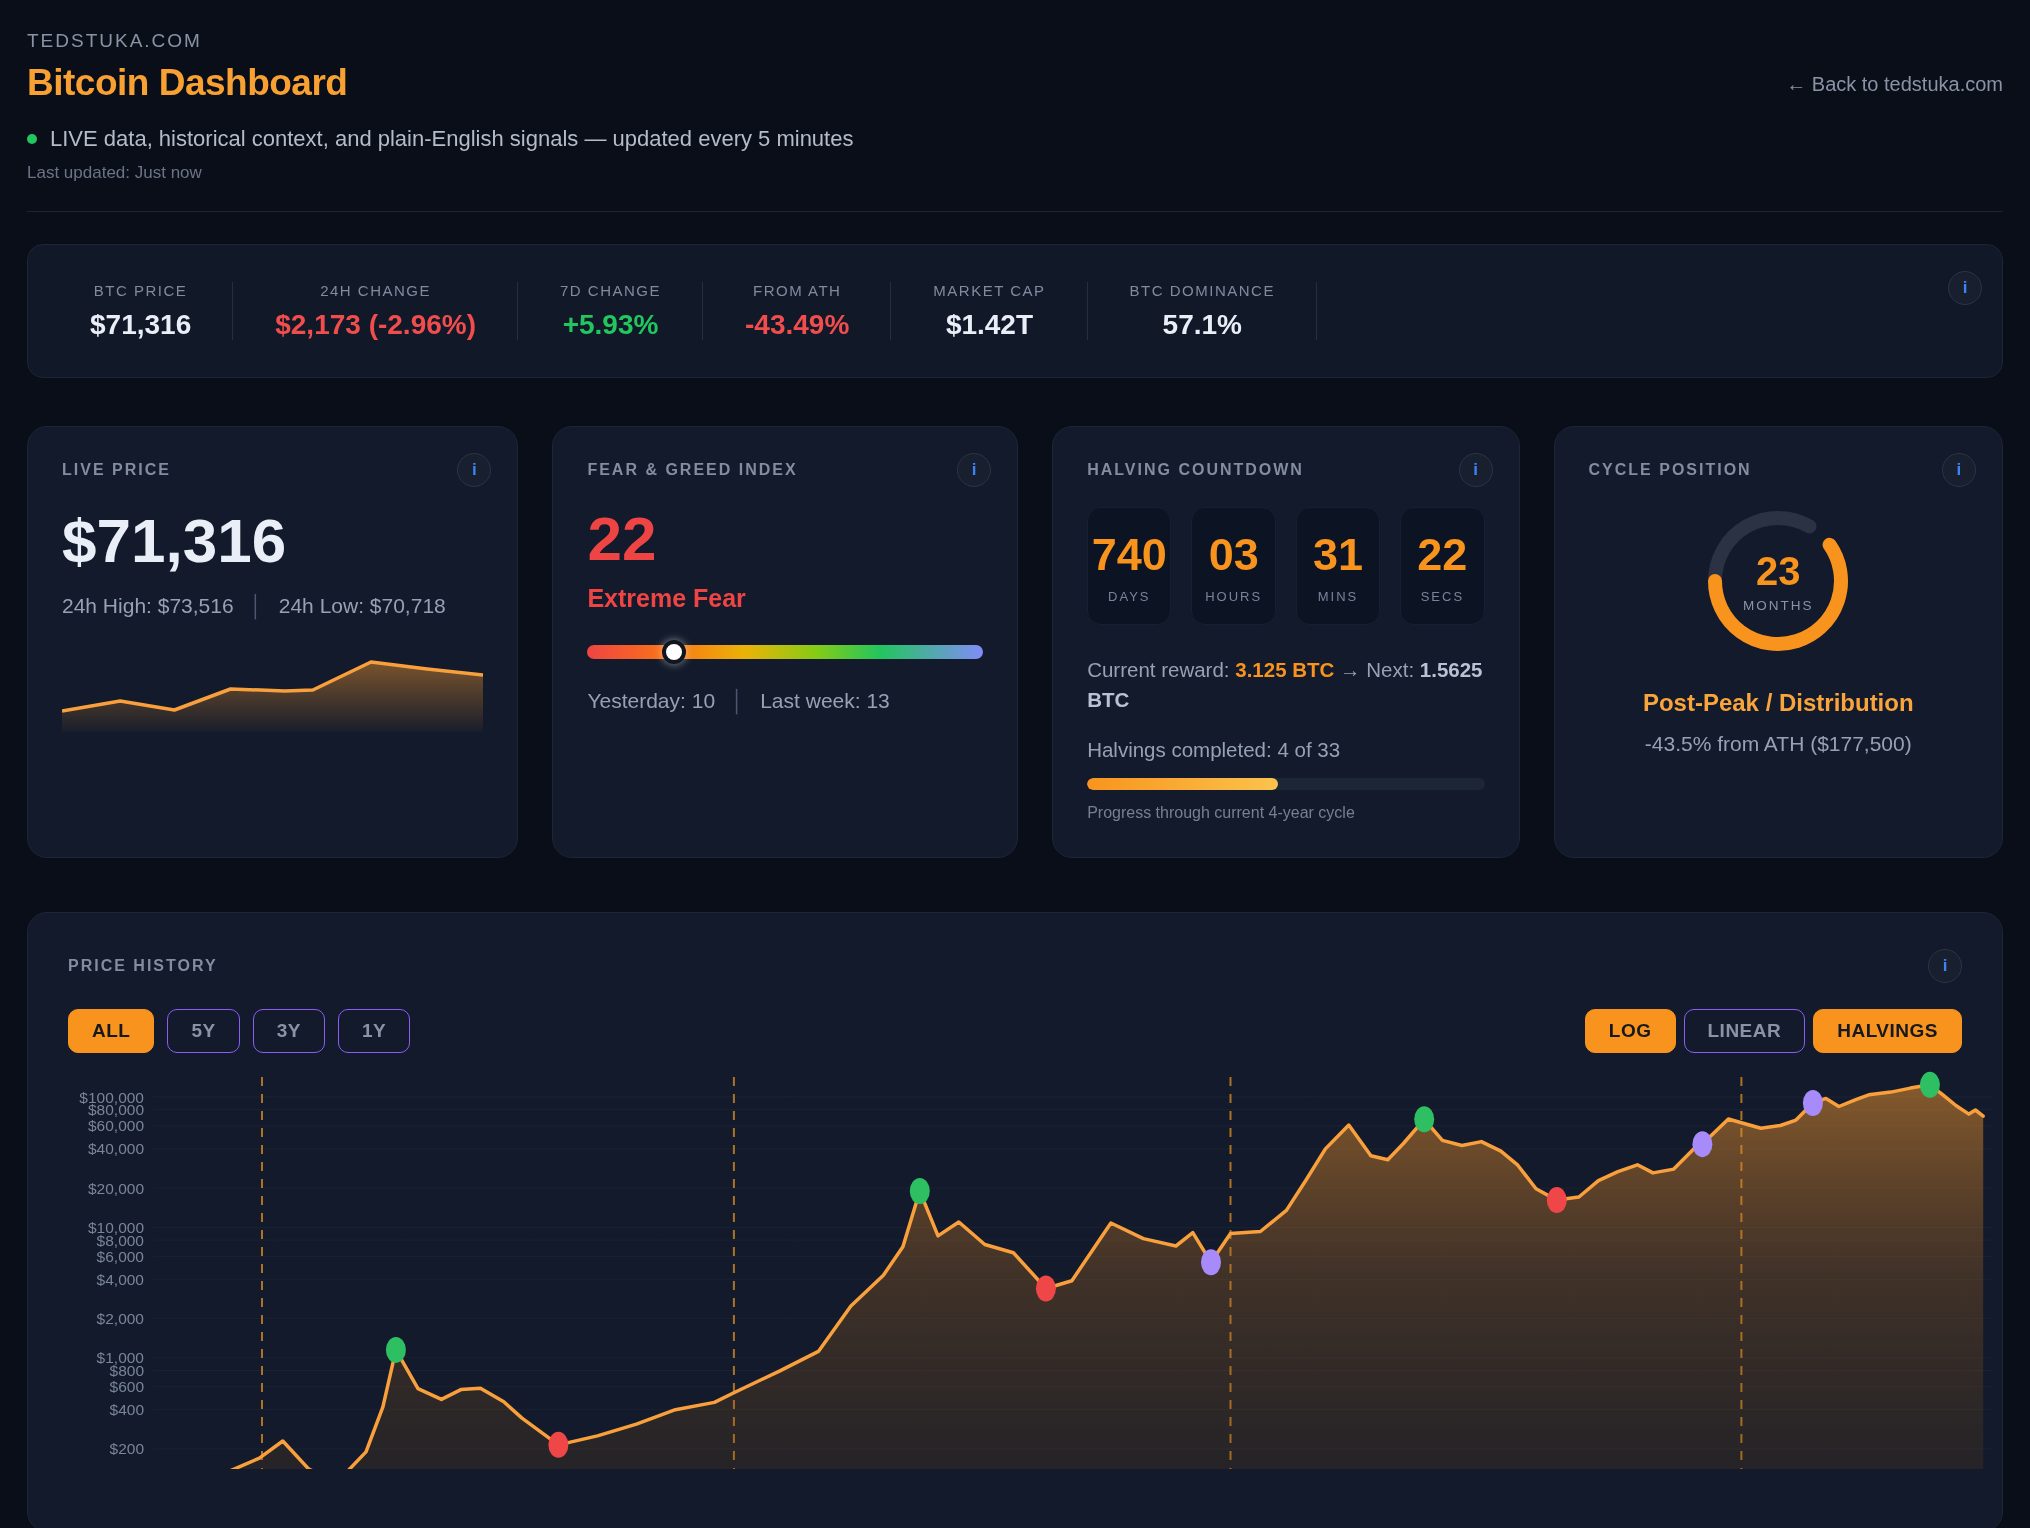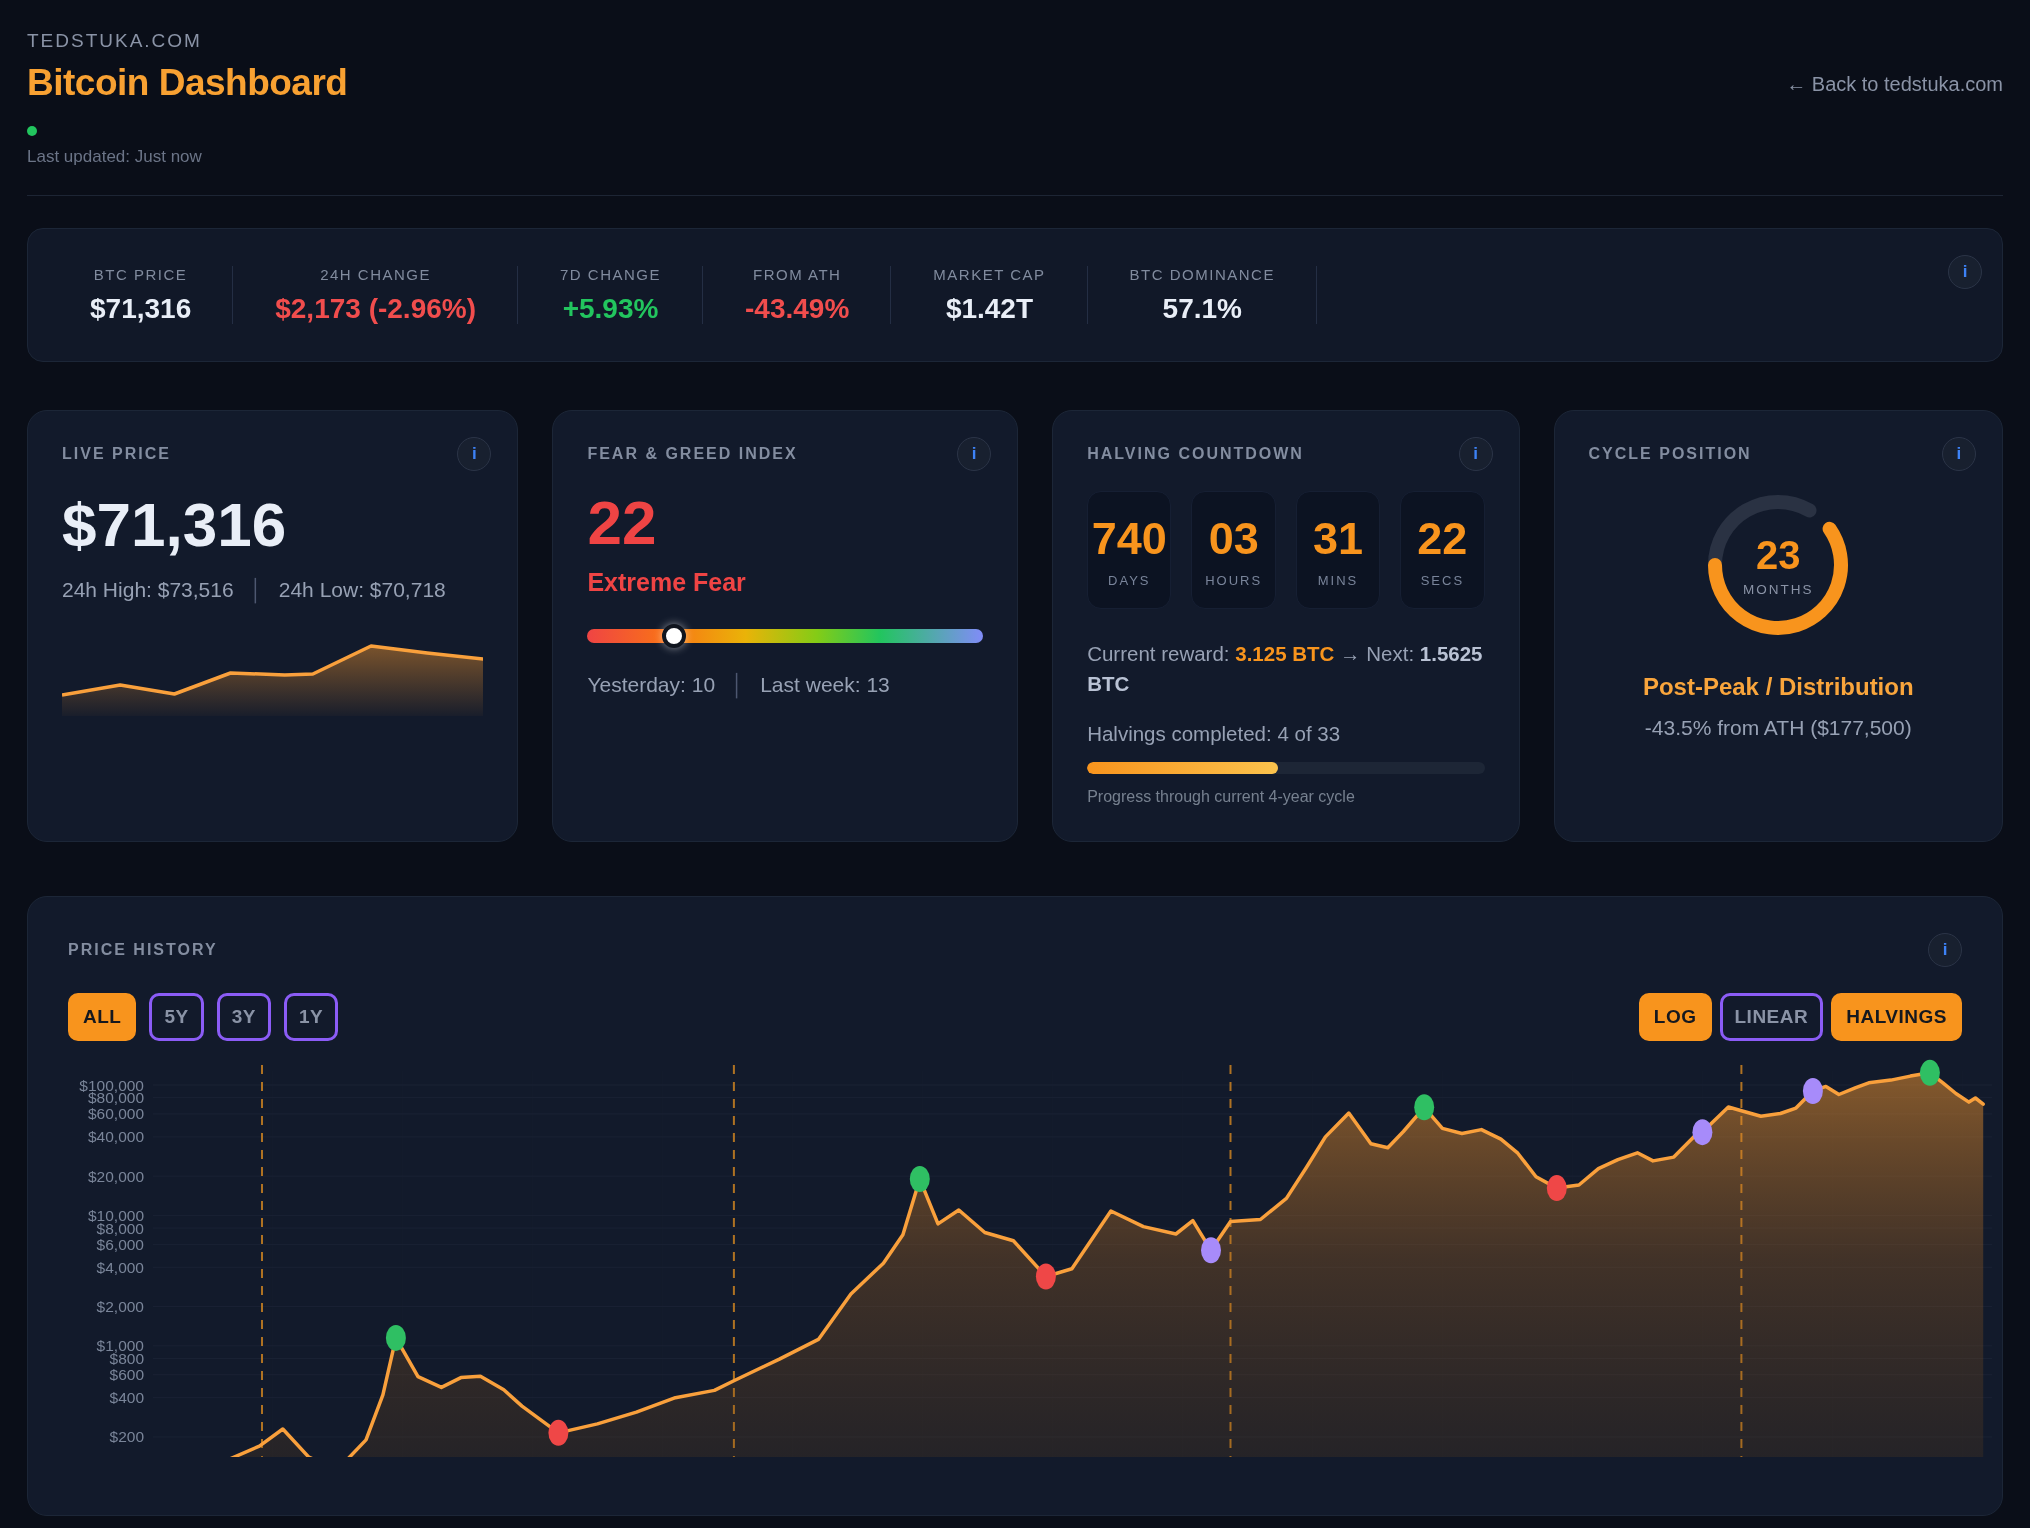--- a/index.html
+++ b/index.html
@@ -98,38 +98,39 @@
   .cy-phase { margin-top:24px; font-size:24px; font-weight:800; color:#f9a53c; }
   .cy-detail { margin-top:15px; font-size:21px; color:#97a1b4; }
 
   
   .history { margin-top:54px; padding:36px 40px 0; height:620px; overflow:hidden; }
   .ph-head { display:flex; align-items:center; justify-content:space-between; }
   .btn-row { margin-top:26px; display:flex; gap:13px; align-items:center; }
   .btn-row .right { margin-left:auto; display:flex; gap:8px; }
   .pill {
     font-family:"Liberation Sans",sans-serif; font-size:19px; font-weight:700;
-    color:#8a93a6; background:transparent; border:3px solid #8b5cf6; border-radius:10px;
-    padding:10px 12px; cursor:pointer; letter-spacing:0.5px;
+    color:#8a93a6; background:transparent; border:1px solid #8b5cf6; border-radius:10px;
+    padding:10px 23px; cursor:pointer; letter-spacing:0.5px;
   }
   .pill[data-active="true"] { background:#f8941d; border-color:#f8941d; color:#15181f; }
   #history-chart { display:block; margin-top:16px; }
 </style>
 </head>
 <body>
 
 <div class="page">
 
   <div class="site">TEDSTUKA.COM</div>
   <div class="title-row">
     <h1 class="title">Bitcoin Dashboard</h1>
     <a class="back">← Back to tedstuka.com</a>
   </div>
   <div class="tagline">
     <span class="live-dot"></span>
+    <span>LIVE data, historical context, and plain-English signals — updated every 5 minutes</span>
   </div>
   <div class="updated">Last updated: Just now</div>
   <hr class="divider">
 
   <div class="stats-bar">
     <div class="stat-cell" data-tone="white">
         <div class="stat-label">BTC PRICE</div>
         <div class="stat-value">$71,316</div>
       </div>
       <div class="stat-cell" data-tone="red">

